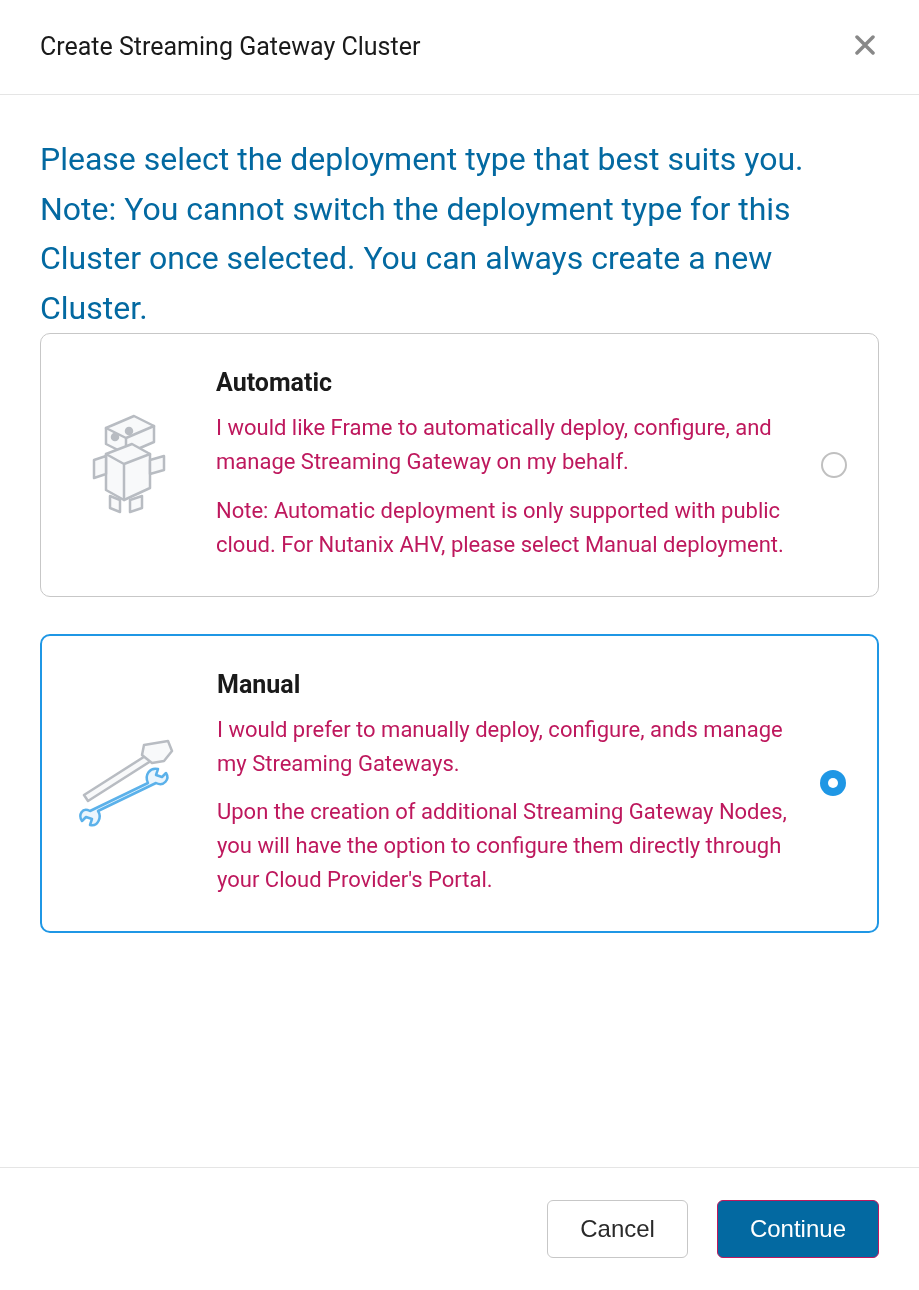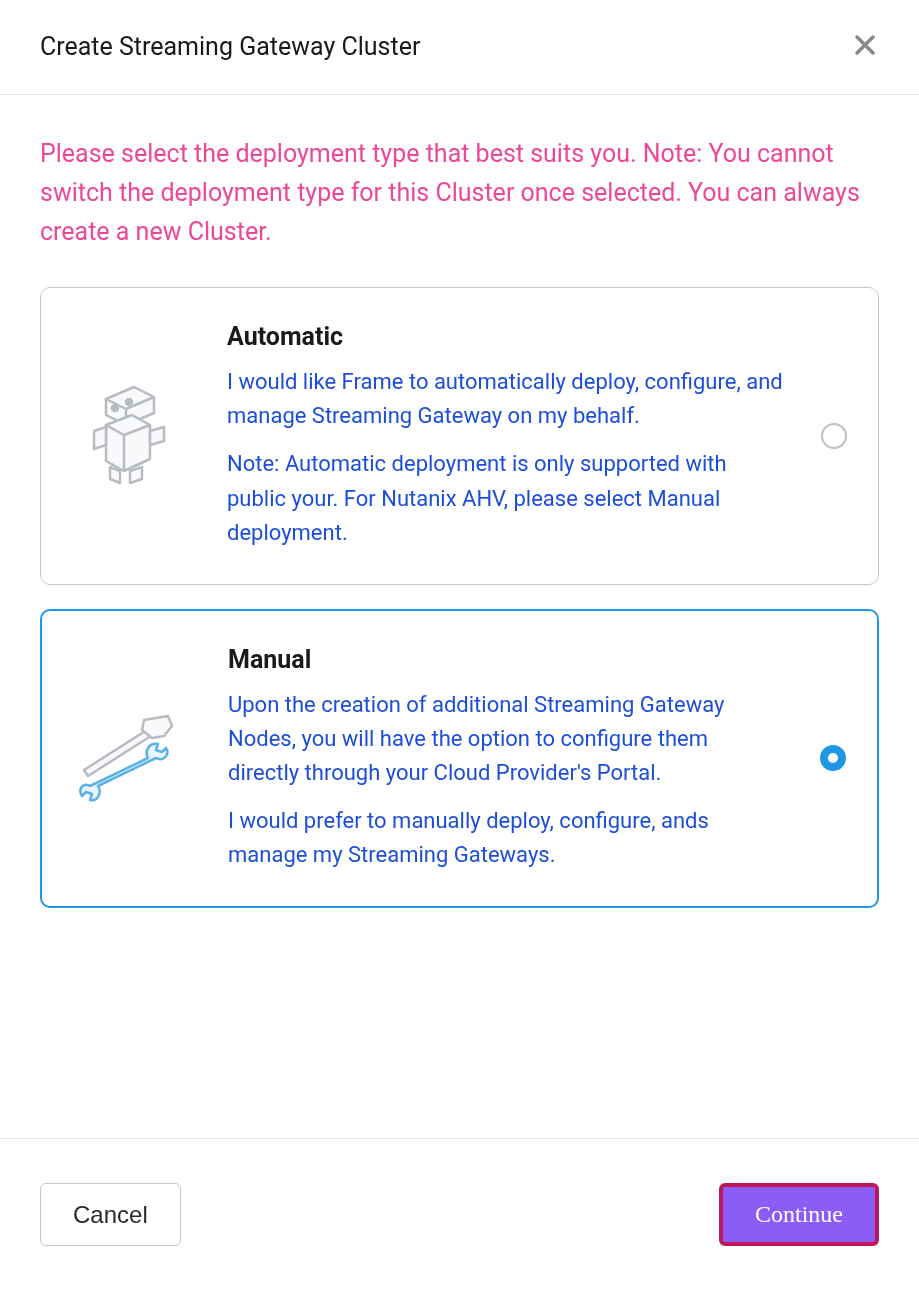--- a/index.html
+++ b/index.html
@@ -34,33 +34,32 @@
       color: #888;
       font-size: 28px;
       line-height: 1;
       padding: 4px;
     }
     .modal-body {
       padding: 40px 40px 40px 40px;
       flex: 1;
     }
     .intro-text {
-      font-size: 25px;
-      color: #ec4899;
+      font-size: 32px;
+      color: #0369a1;
       line-height: 1.55;
-      margin-bottom: 36px;
     }
     .option-card {
       border: 1px solid #c7c7c7;
       border-radius: 10px;
       padding: 34px 30px 34px 20px;
       display: flex;
       align-items: center;
-      gap: 36px;
-      margin-bottom: 24px;
+      gap: 25px;
+      margin-bottom: 37px;
       cursor: pointer;
     }
     .option-card.selected {
       border: 2px solid #1f97e5;
       align-items: center;
     }
     .option-icon {
       width: 130px;
       min-width: 130px;
       display: flex;
@@ -71,21 +70,21 @@
       flex: 1;
     }
     .option-title {
       font-size: 25px;
       font-weight: 700;
       color: #1a1a1a;
       margin-bottom: 14px;
     }
     .option-desc {
       font-size: 22px;
-      color: #1d4ed8;
+      color: #be185d;
       line-height: 1.55;
       margin-bottom: 14px;
     }
     .option-desc:last-child {
       margin-bottom: 0;
     }
     .option-radio {
       width: 28px;
       min-width: 28px;
       display: flex;
@@ -106,42 +105,41 @@
       background: #1f97e5;
     }
     .radio-inner {
       width: 10px;
       height: 10px;
       border-radius: 50%;
       background: #fff;
     }
     .modal-footer {
       border-top: 1px solid #e5e5e5;
-      padding: 44px 40px;
-      display: flex;
-      justify-content: space-between;
-      gap: 20px;
+      padding: 32px 40px;
+      display: flex;
+      justify-content: flex-end;
+      gap: 29px;
     }
     .btn {
       font-size: 24px;
       padding: 14px 32px;
       border-radius: 6px;
       cursor: pointer;
       border: 1px solid transparent;
     }
     .btn-secondary {
       background: #fff;
       border: 1px solid #c7c7c7;
       color: #2a2a2a;
     }
     .btn-primary {
-      background: #8b5cf6;
+      background: #0369a1;
       color: #fff;
-      border: 4px solid #be185d;
-      font-family: Liberation Serif, serif;
+      border: 1px solid #be185d;
     }
   </style>
 </head>
 <body>
 
 <div class="modal-header">
   <h1 class="modal-title">Create Streaming Gateway Cluster</h1>
   <button class="close-btn">
     <span>
       <svg width="20" height="20" viewBox="0 0 20 20" fill="none">
@@ -174,21 +172,21 @@
 
           <path d="M34 86 L44 90 L44 102 L34 98 Z"></path>
 
           <path d="M54 90 L66 86 L66 98 L54 102 Z"></path>
         </g>
       </svg>
     </div>
     <div class="option-content">
       <h2 class="option-title">Automatic</h2>
       <p class="option-desc">I would like Frame to automatically deploy, configure, and manage Streaming Gateway on my behalf.</p>
-      <p class="option-desc">Note: Automatic deployment is only supported with public your. For Nutanix AHV, please select Manual deployment.</p>
+      <p class="option-desc">Note: Automatic deployment is only supported with public cloud. For Nutanix AHV, please select Manual deployment.</p>
     </div>
     <div class="option-radio">
       <div class="radio-outer"></div>
     </div>
   </div>
 
   <div class="option-card selected">
     <div class="option-icon">
       <svg width="110" height="100" viewBox="0 0 110 100">
         <g stroke-width="2.5" stroke-linejoin="round" stroke-linecap="round">
@@ -199,22 +197,22 @@
           </g>
 
           <g stroke="#5bb1ea" fill="#eaf5fd">
             <path d="M18 78 C10 74 6 82 10 88 L14 84 L20 86 L18 92 C26 94 30 84 26 78 L84 50 C92 54 98 46 94 40 L90 44 L84 42 L86 36 C78 34 72 42 76 50 Z"></path>
           </g>
         </g>
       </svg>
     </div>
     <div class="option-content">
       <h2 class="option-title">Manual</h2>
+      <p class="option-desc">I would prefer to manually deploy, configure, ands manage my Streaming Gateways.</p>
       <p class="option-desc">Upon the creation of additional Streaming Gateway Nodes, you will have the option to configure them directly through your Cloud Provider's Portal.</p>
-      <p class="option-desc">I would prefer to manually deploy, configure, ands manage my Streaming Gateways.</p>
     </div>
     <div class="option-radio">
       <div class="radio-outer checked">
         <div class="radio-inner"></div>
       </div>
     </div>
   </div>
 
 </div>
 

